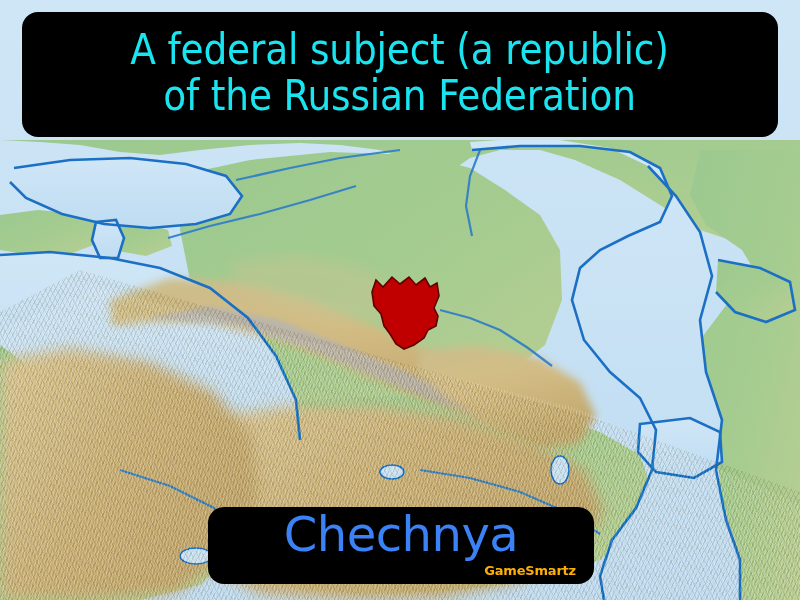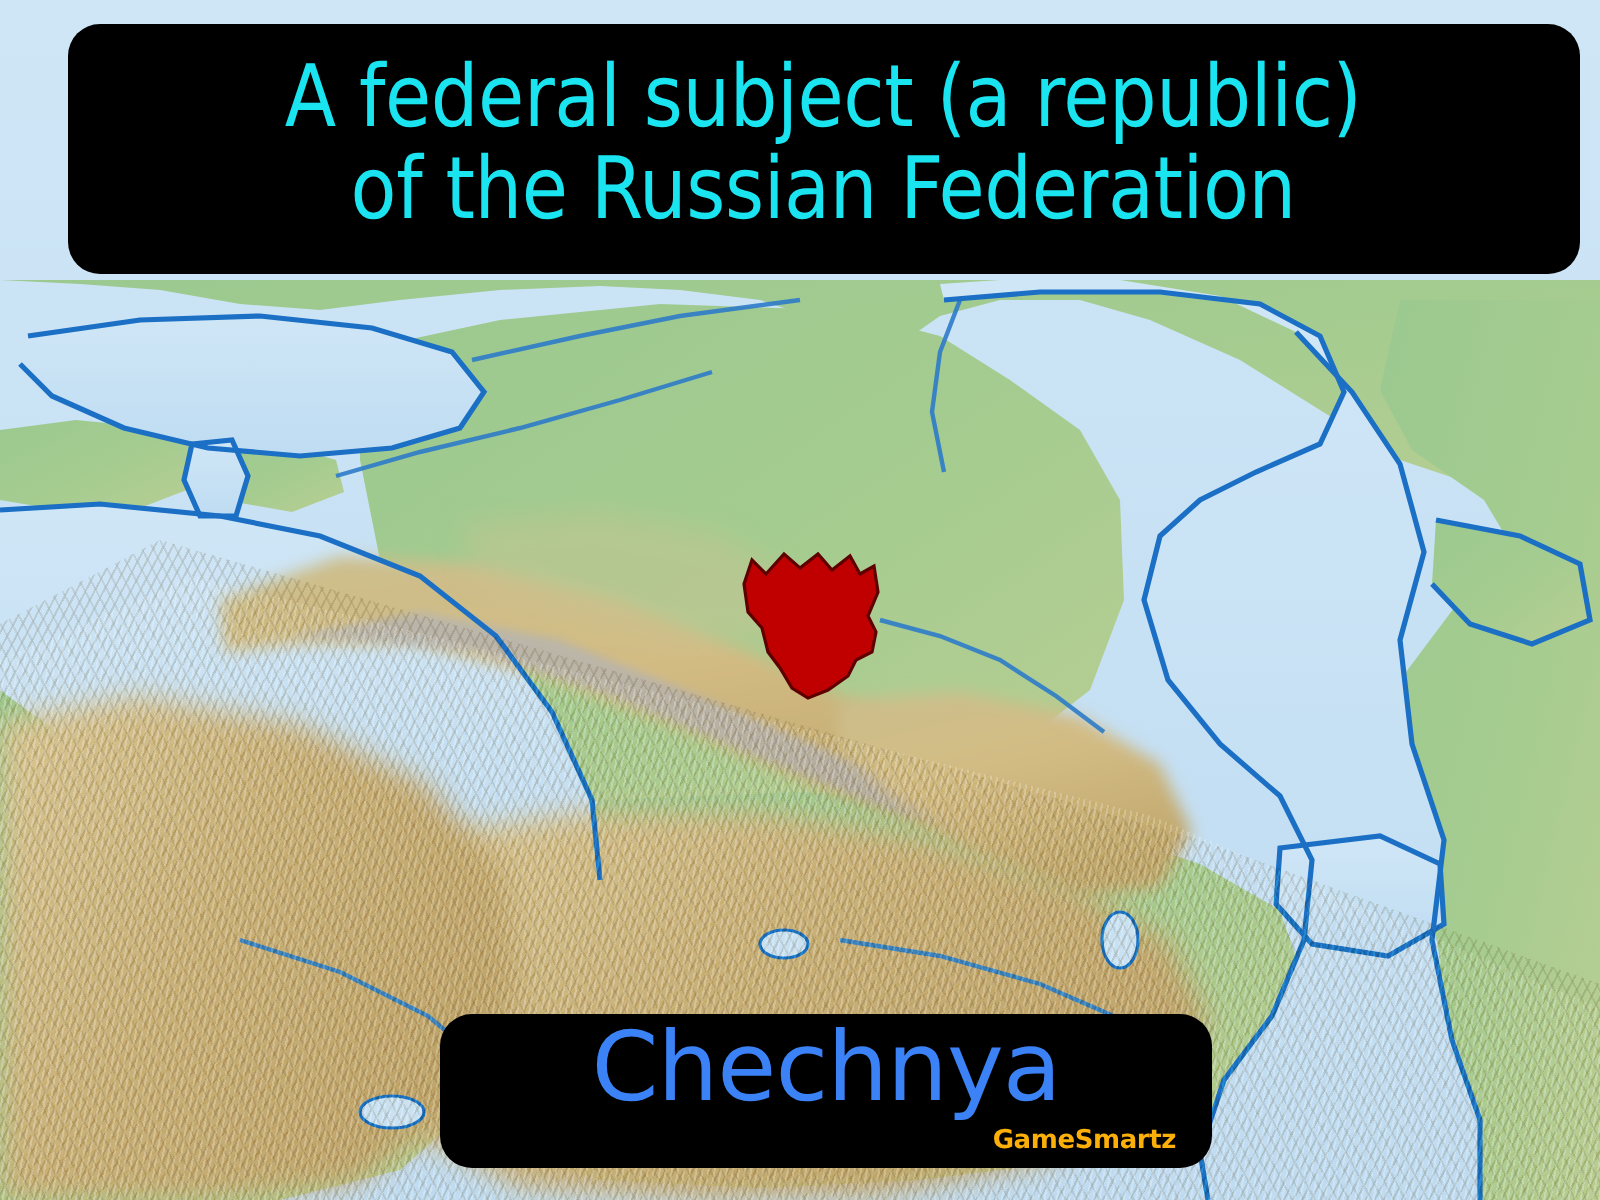--- a/index.html
+++ b/index.html
@@ -53,21 +53,20 @@
   
   .panel {
     position: absolute;
     background: #000000;
     border-radius: 14px;
     display: flex;
     flex-direction: column;
     align-items: center;
     justify-content: center;
     box-sizing: border-box;
-    margin-left: 12px;
   }
   #definition-panel {
     left: 22px;
     top: 12px;
     width: 756px;
     height: 125px;
     border-radius: 16px;
     padding: 4px 10px 8px;
   }
   .def-line {

